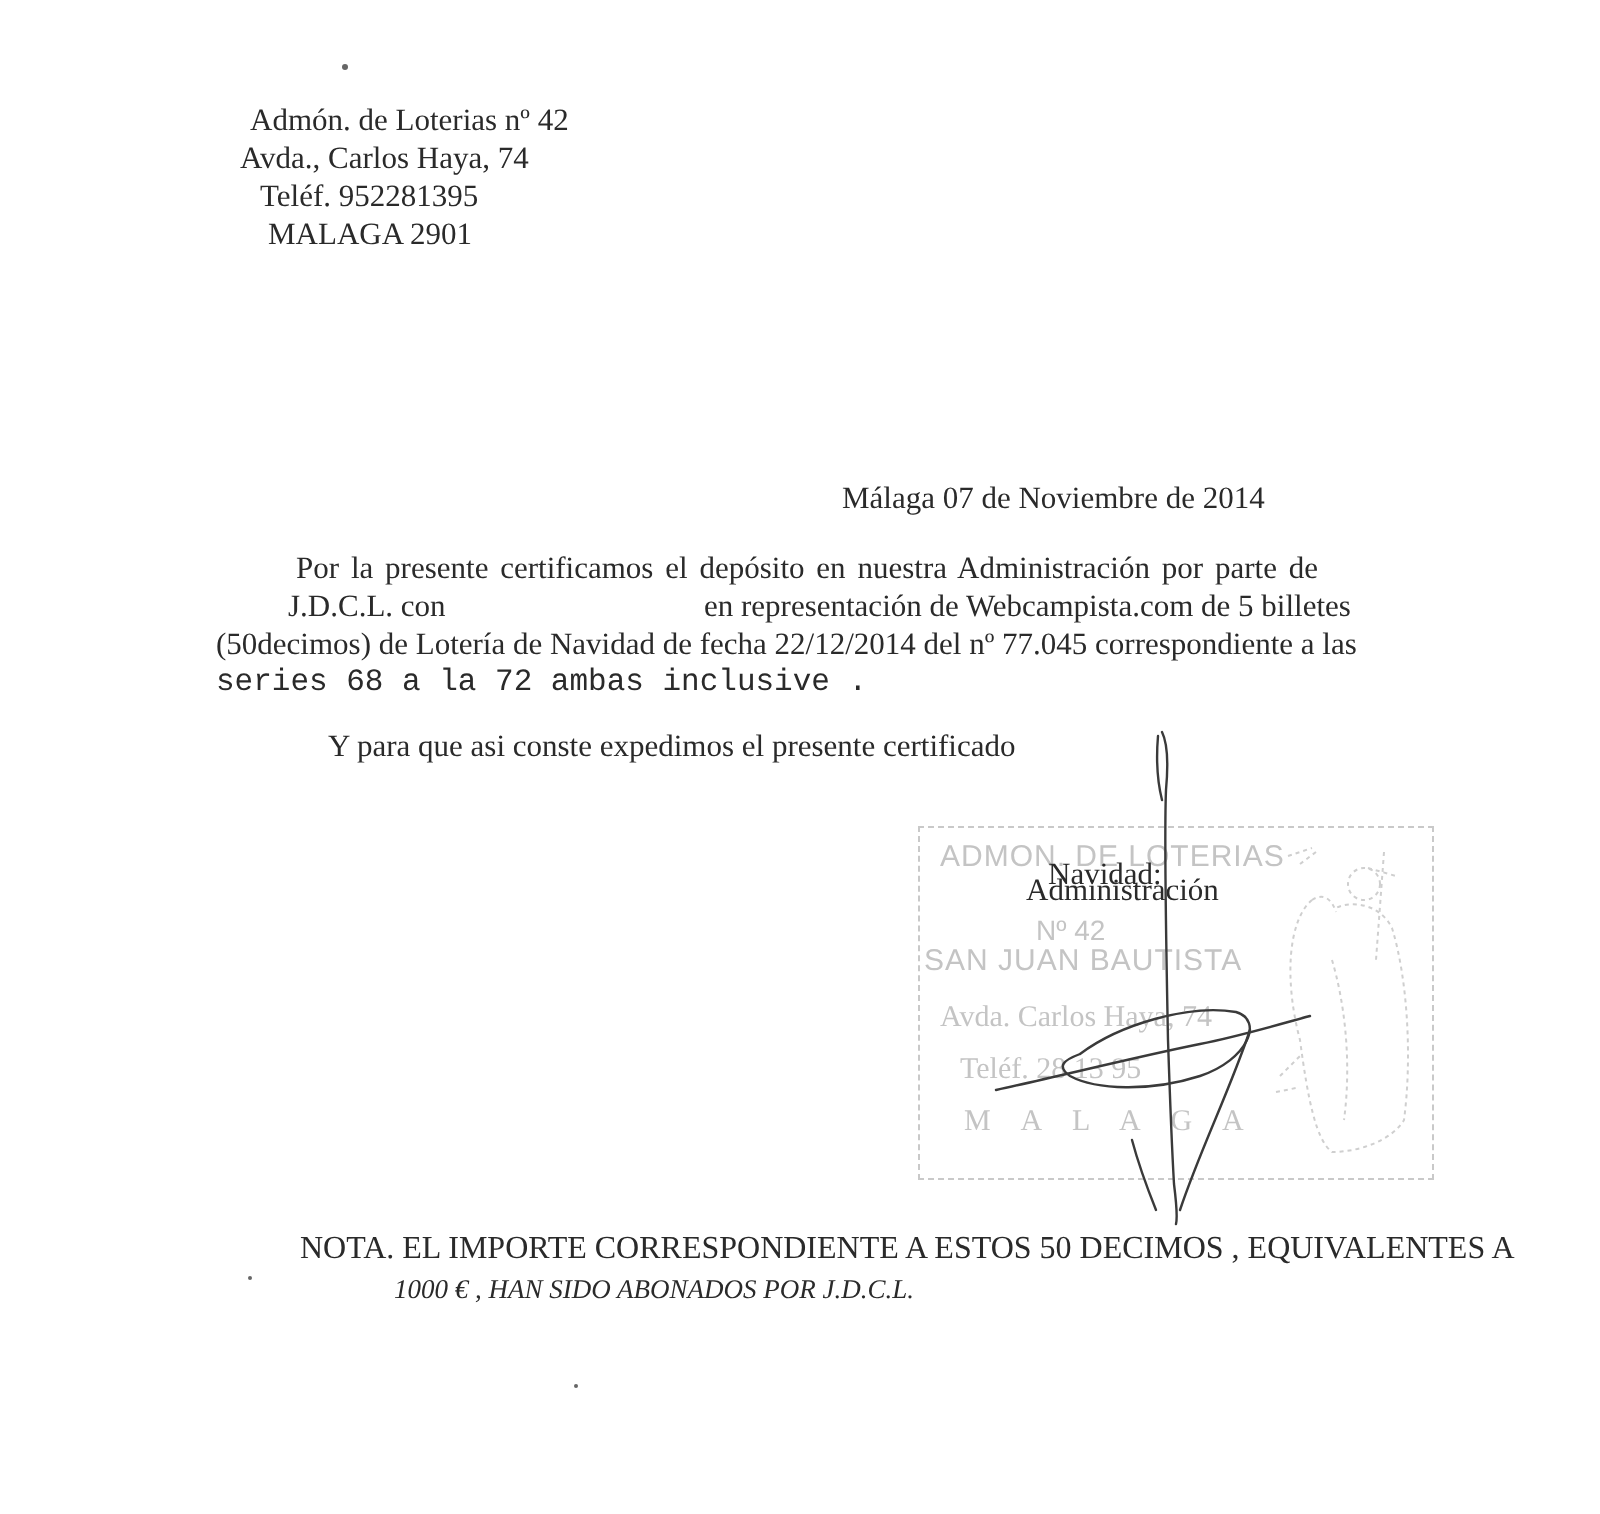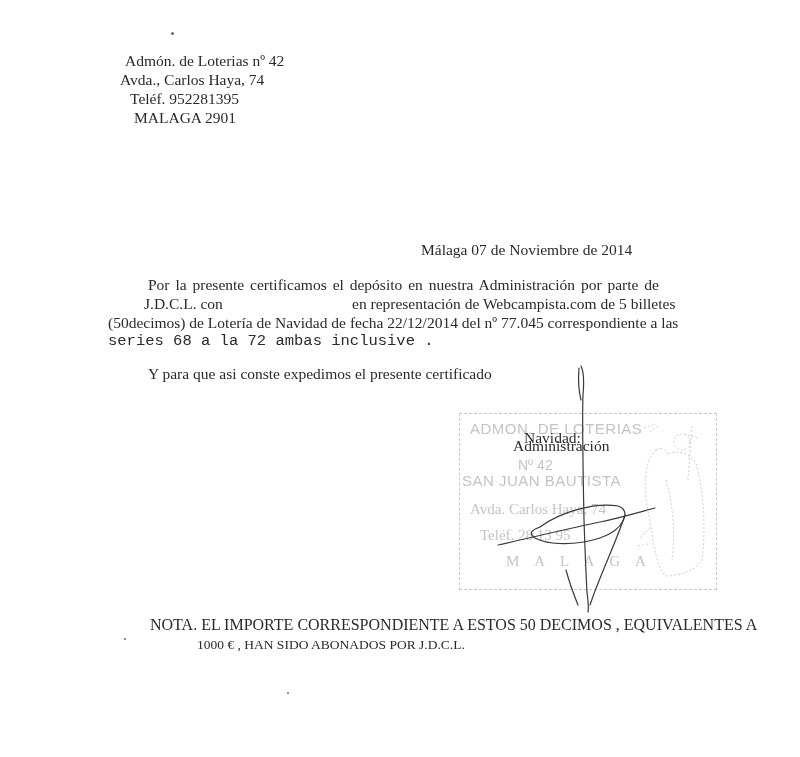--- a/index.html
+++ b/index.html
@@ -31,30 +31,30 @@
 </div>
 
 <div class="abs p" style="left:421px;top:240px;">Málaga  07 de Noviembre de 2014</div>
 
 <div>
   <div class="abs p" style="left:148px;top:275px;width:511px;text-align:justify;text-align-last:justify;">Por la presente certificamos el depósito en nuestra Administración por parte de</div>
   <div class="abs p" style="left:108px;top:294px;margin-left:36px;">J.D.C.L. con</div>
   <div class="abs p" style="left:352px;top:294px;width:307px;text-align:justify;text-align-last:justify;">en representación de Webcampista.com de 5 billetes</div>
   <div class="abs p" style="left:108px;top:313px;width:551px;text-align:justify;text-align-last:justify;">(50decimos) de Lotería de Navidad de fecha 22/12/2014 del nº 77.045 correspondiente a las</div>
   <div class="abs p" style="left:108px;top:332px;font-family:Liberation Mono, monospace;">series 68 a la 72 ambas inclusive .</div>
-  <div class="abs p" style="left:148px;top:364px;">Y para que asi conste expedimos el presente certificado</div>
+  <div class="abs p" style="left:164px;top:364px;">Y para que asi conste expedimos el presente certificado</div>
 </div>
 
 <div class="stamp">
   <div class="stamp-text" style="left:10px;top:6px;font-size:15px;letter-spacing:0.5px;">ADMON. DE LOTERIAS</div>
   <div class="stamp-text" style="left:58px;top:27px;font-size:14px;margin-top:16px;">Nº 42</div>
   <div class="stamp-text" style="left:2px;top:58px;font-size:15px;letter-spacing:0.5px;">SAN JUAN BAUTISTA</div>
   <div class="stamp-text stamp-serif" style="left:10px;top:87px;font-size:15px;">Avda. Carlos Haya, 74</div>
   <div class="stamp-text stamp-serif" style="left:20px;top:113px;font-size:15px;">Teléf. 28 13 95</div>
-  <div class="stamp-text stamp-serif" style="left:22px;top:139px;font-size:15px;letter-spacing:6px;margin-left:24px;">M A L A G A</div>
+  <div class="stamp-text stamp-serif" style="left:22px;top:139px;font-size:15px;letter-spacing:6px;">M A L A G A</div>
 
   <svg style="position:absolute;left:176px;top:6px;" width="74" height="160" viewBox="0 0 74 160">
     <g fill="none" stroke="#cfcfcf" stroke-width="1" stroke-dasharray="2 2">
       <path d="M8 8 L20 4 M14 12 L22 6"></path>
       <circle cx="46" cy="22" r="8"></circle>
       <path d="M56 6 L52 60 M48 14 L62 18"></path>
       <path d="M20 30 C8 40 6 70 14 100 C18 130 22 150 30 156 C44 156 60 150 66 140 C70 110 68 70 60 44 C54 32 40 30 32 34"></path>
       <path d="M20 30 C26 26 30 30 32 36"></path>
       <path d="M4 118 L14 108 M2 126 L12 124"></path>
       <path d="M30 60 C36 80 40 110 36 140"></path>
@@ -71,14 +71,14 @@
     <path d="M579 368 C578 380 579 392 581 400"></path>
     <path d="M540 527 C560 512 595 502 618 506 C632 510 624 530 600 538 C575 546 548 545 535 538 C528 533 532 530 540 527"></path>
     <path d="M498 545 C530 538 570 528 600 522 C620 518 640 512 655 508"></path>
     <path d="M625 515 C615 545 600 575 590 605"></path>
     <path d="M566 570 C570 585 574 595 578 605"></path>
   </g>
 </svg>
 
 <div>
   <div class="abs" style="left:150px;top:616px;font-size:16px;line-height:17px;">NOTA.  EL IMPORTE CORRESPONDIENTE A ESTOS 50 DECIMOS , EQUIVALENTES A</div>
-  <div class="abs" style="left:197px;top:636px;font-size:13.5px;line-height:17px;">1000 € , HAN SIDO ABONADOS POR J.D.C.L.</div>
+  <div class="abs" style="left:197px;top:636px;font-size:13.5px;line-height:17px;font-style:italic;">1000 € , HAN SIDO ABONADOS POR J.D.C.L.</div>
 </div>
 
 </body></html>

